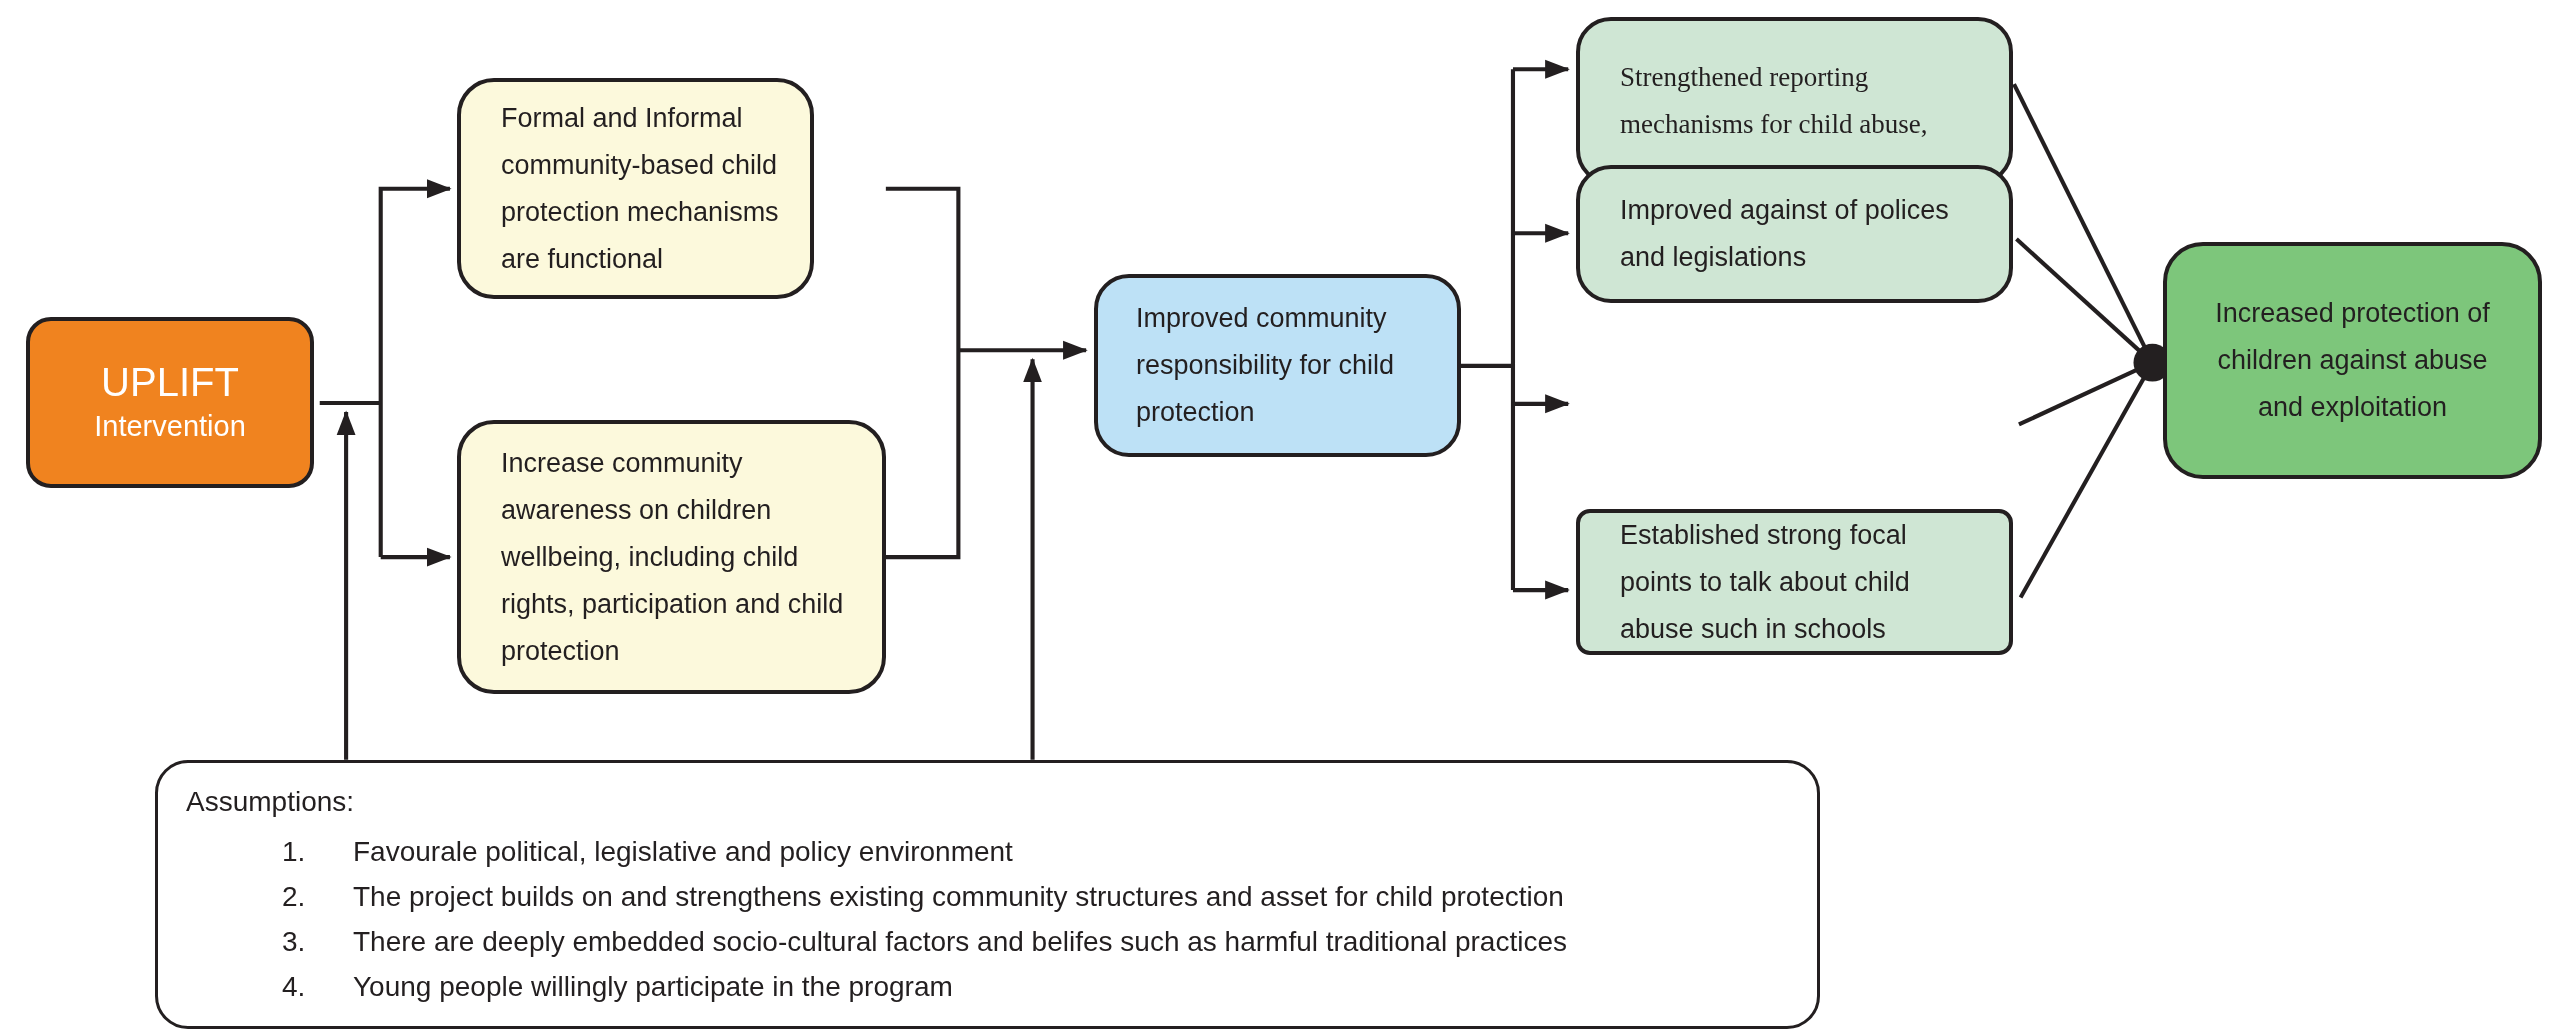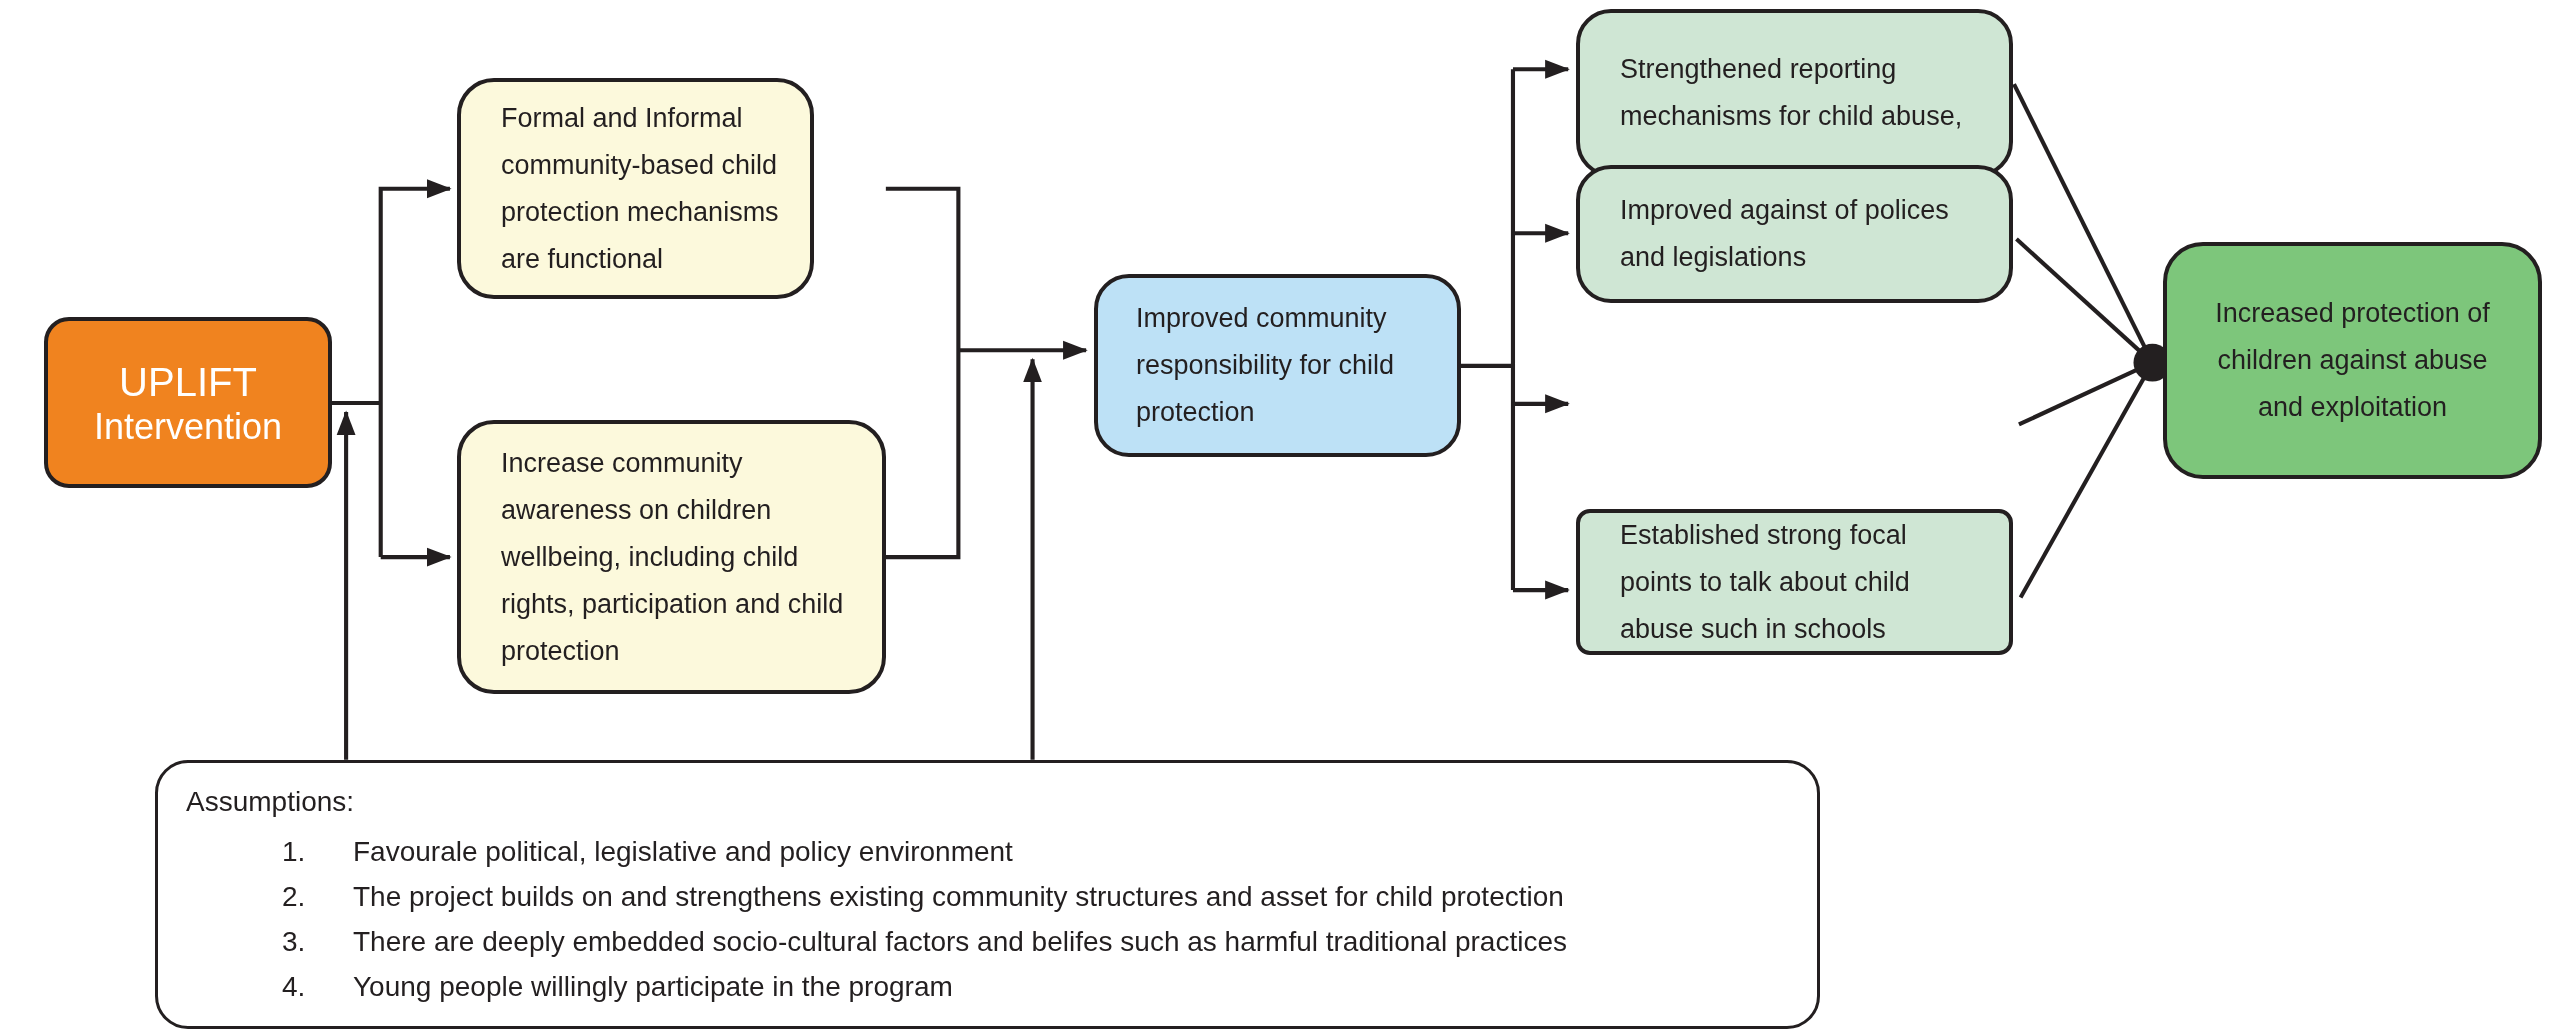--- a/index.html
+++ b/index.html
@@ -26,47 +26,47 @@
   .arrow-fill{fill:var(--ink);}
   .node{
     position:absolute;
     border:4.1px solid var(--ink);
     display:flex;align-items:center;
     font-size:27px;line-height:47px;
     color:var(--ink);
   }
   .node .txt{display:block;}
   .node-intervention{
-    left:44px;top:317px;width:288px;height:171px;
+    left:26px;top:317px;width:288px;height:171px;
     background:var(--intervention-fill);
     border-radius:25px;
     justify-content:center;text-align:center;
     color:var(--intervention-text);
   }
   .node-intervention .title{font-size:40px;line-height:48px;display:block;}
-  .node-intervention .subtitle{font-size:36px;line-height:41px;display:block;}
+  .node-intervention .subtitle{font-size:29px;line-height:41px;display:block;}
   .node-output{
     background:var(--output-fill);
     border-radius:37px;
     padding:8.2px 31px 8.2px 40px;
   }
   .node-output-top{left:457px;top:78px;width:357px;height:221px;}
   .node-output-bottom{left:457px;top:420px;width:429px;height:274px;}
   .node-mid{
     left:1094px;top:274px;width:367px;height:183px;
     background:var(--mid-outcome-fill);
     border-radius:35px;
     padding:8.2px 25px 8.2px 38px;
   }
   .node-outcome{
     background:var(--outcome-fill);
     border-radius:35px;
     padding:6.6px 25px 6.6px 40px;
   }
-  .node-outcome-1{left:1576px;top:9px;width:437px;height:168px;}
+  .node-outcome-1{left:1576px;top:17px;width:437px;height:168px;font-family:Liberation Serif, serif;}
   .node-outcome-2{left:1576px;top:165px;width:437px;height:138px;}
   .node-outcome-3{left:1576px;top:342px;width:437px;height:124px;}
   .node-outcome-4{left:1576px;top:509px;width:437px;height:146px;border-radius:14px;}
   .node-impact{
     left:2163px;top:242px;width:379px;height:237px;
     background:var(--impact-fill);
     border-radius:40px;
     justify-content:center;text-align:center;
     padding:8.2px 28px;
   }

